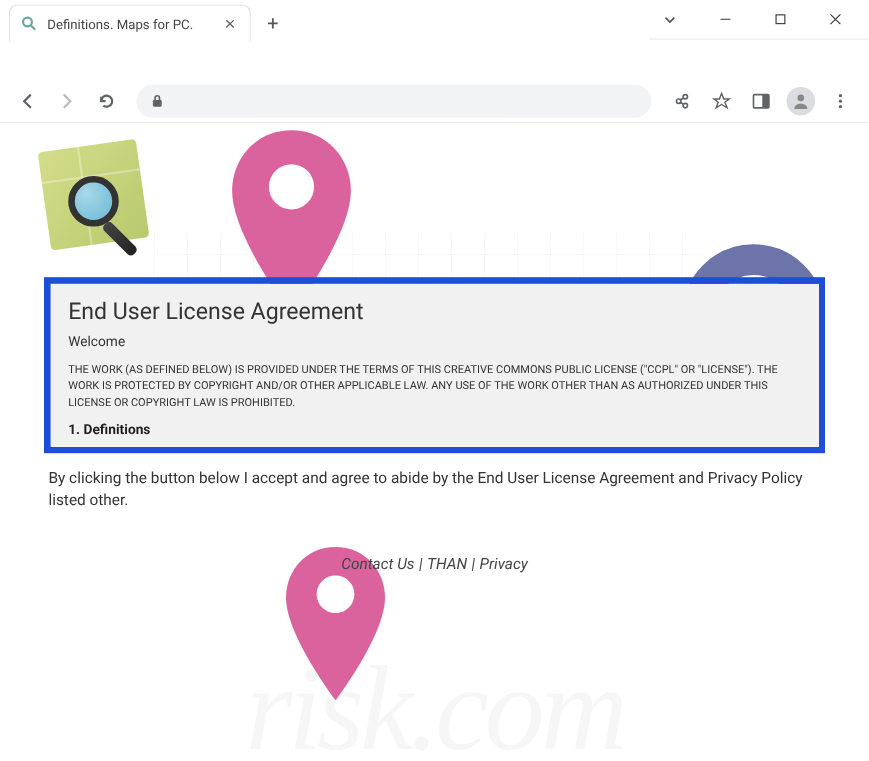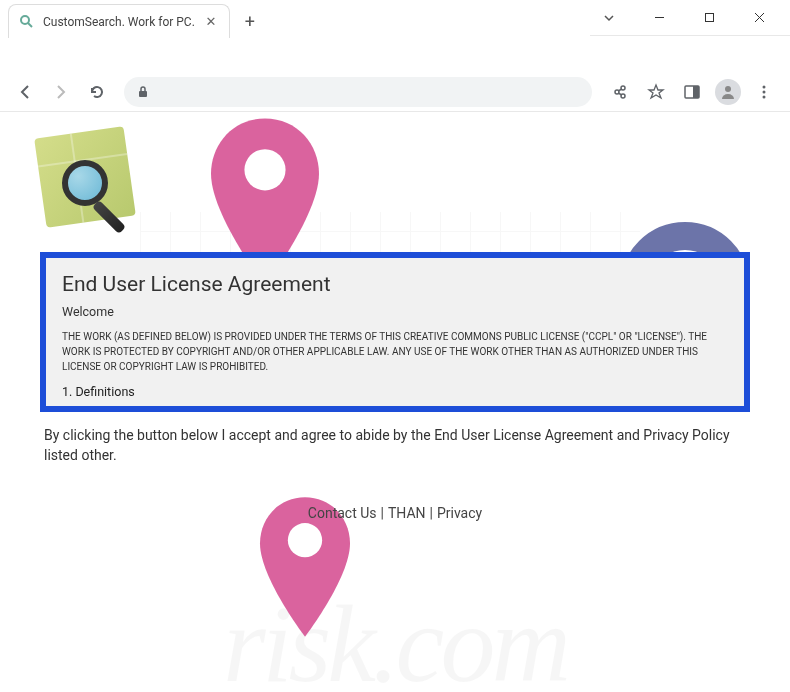--- a/index.html
+++ b/index.html
@@ -48,48 +48,48 @@
     .lens { width: 46px; height: 46px; border: 6px solid #333; border-radius: 50%; background: radial-gradient(circle at 30% 30%, #a8d8e8, #6bb8d6); }
     .handle { width: 10px; height: 38px; background: linear-gradient(#444,#222); position: absolute; bottom: -30px; right: -6px; transform: rotate(-45deg); border-radius: 4px; }
     
     .headings h1 { font-size: 28px; font-weight: 400; color: #555; margin-bottom: 10px; }
     .headings p { font-size: 17px; color: #555; }
     
     .eula-box { background: #f1f1f1; border: 6px solid #1d4ed8; height: 160px; overflow-y: scroll; padding: 14px 16px; margin-top: 20px; position: relative; }
     .eula-box h2 { font-size: 21px; font-weight: 400; color: #333; margin-bottom: 8px; }
     .eula-welcome { font-size: 12.5px; color: #333; margin-bottom: 10px; }
     .eula-body { font-size: 10px; color: #333; line-height: 1.5; margin-bottom: 10px; }
-    .eula-section { font-size: 12.5px; font-weight: normal; color: #222; margin-bottom: 6px; }
+    .eula-section { font-size: 12.5px; font-weight: bold; color: #222; margin-bottom: 6px; }
     .eula-def { font-size: 12.5px; color: #333; line-height: 1.5; }
     
     .consent { font-size: 14px; color: #333; margin: 14px 4px; line-height: 1.4; }
     
     .install-row { display: flex; justify-content: flex-end; margin-top: 6px; }
     .install-btn { background: #2c5ba8; color: #fff; font-size: 20px; padding: 14px 42px; border: none; cursor: pointer; }
     
     .footer { text-align: center; font-size: 14px; color: #444; margin-top: 40px; }
-    .footer span { cursor: pointer; }
+    .footer span { cursor: pointer; font-style: italic; }
     .sep { margin: 0 4px; }
     
     .watermark { position: absolute; bottom: 20px; left: 0; right: 0; font-size: 110px; font-weight: 300; font-style: italic; color: rgba(0,0,0,0.035); text-align: center; letter-spacing: -4px; pointer-events: none; font-family: Georgia, serif; }
     
     svg { display: block; }
   </style>
 </head>
 <body>
 
 <div class="tabstrip">
   <div class="tab">
     <span class="tab-favicon">
       <svg width="16" height="16" viewBox="0 0 16 16">
           <circle cx="6" cy="6" r="4" fill="none" stroke="#6a9" stroke-width="2"></circle>
           <line x1="9" y1="9" x2="13" y2="13" stroke="#6a9" stroke-width="2"></line>
         </svg>
     </span>
-    <span class="tab-title">CustomSearch. Work for PC.</span>
+    <span class="tab-title">Definitions. Maps for PC.</span>
     <span class="tab-close">✕</span>
   </div>
   <div class="newtab">+</div>
 </div>
 
 <div class="titlebar">
   <div class="titlebar-controls">
     <div class="titlebar-chevron">
       <svg width="12" height="12" viewBox="0 0 12 12">
           <path d="M2 4 L6 8 L10 4" fill="none" stroke="#555" stroke-width="1.5"></path>

